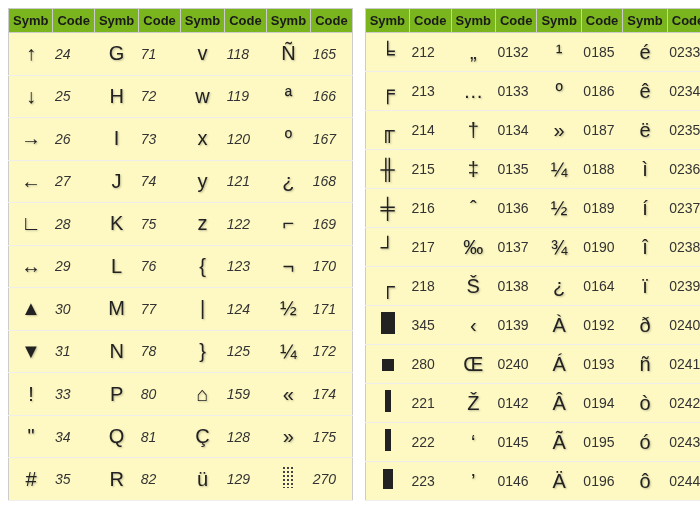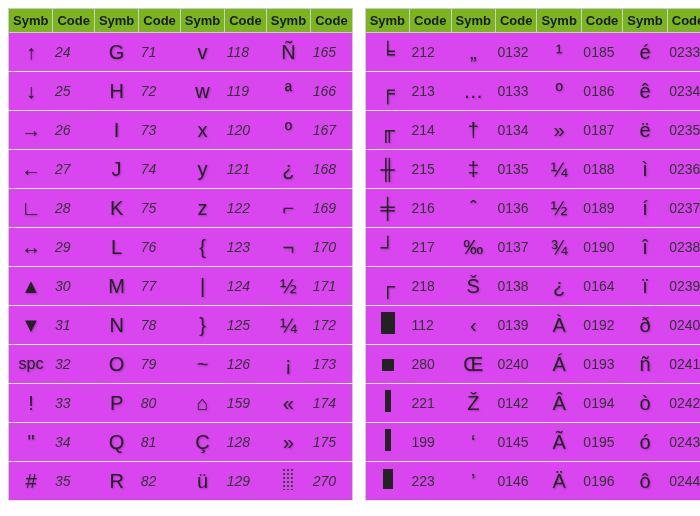--- a/index.html
+++ b/index.html
@@ -11,21 +11,21 @@
     width: 700px;
     box-sizing: border-box;
   }
   .wrap {
     display: flex;
     gap: 12px;
   }
   table {
     border-collapse: collapse;
     border: 1px solid #ccc;
-    background: #d946ef;
+    background: #fef9c3;
   }
   th {
     background: #7ab51d;
     color: #1a1a1a;
     font-weight: bold;
     text-align: center;
     padding: 4px 4px;
     border: 1px solid #ccc;
     font-size: 13px;
   }
@@ -161,30 +161,20 @@
           <td class="symb">▼</td>
           <td class="code">31</td>
           <td class="symb">N</td>
           <td class="code">78</td>
           <td class="symb">}</td>
           <td class="code">125</td>
           <td class="symb">¼</td>
           <td class="code">172</td>
         </tr>
         <tr>
-          <td class="symb" style="font-size: 16px;">spc</td>
-          <td class="code">32</td>
-          <td class="symb">O</td>
-          <td class="code">79</td>
-          <td class="symb">~</td>
-          <td class="code">126</td>
-          <td class="symb">¡</td>
-          <td class="code">173</td>
-        </tr>
-        <tr>
           <td class="symb">!</td>
           <td class="code">33</td>
           <td class="symb">P</td>
           <td class="code">80</td>
           <td class="symb">⌂</td>
           <td class="code">159</td>
           <td class="symb">«</td>
           <td class="code">174</td>
         </tr>
         <tr>
@@ -288,21 +278,21 @@
           <td class="code">218</td>
           <td class="symb">Š</td>
           <td class="code">0138</td>
           <td class="symb">¿</td>
           <td class="code">0164</td>
           <td class="symb">ï</td>
           <td class="code">0239</td>
         </tr>
         <tr>
           <td class="symb"><span class="block blk-tall"></span></td>
-          <td class="code">112</td>
+          <td class="code">345</td>
           <td class="symb">‹</td>
           <td class="code">0139</td>
           <td class="symb">À</td>
           <td class="code">0192</td>
           <td class="symb">ð</td>
           <td class="code">0240</td>
         </tr>
         <tr>
           <td class="symb"><span class="block blk-sq"></span></td>
           <td class="code">280</td>
@@ -318,21 +308,21 @@
           <td class="code">221</td>
           <td class="symb">Ž</td>
           <td class="code">0142</td>
           <td class="symb">Â</td>
           <td class="code">0194</td>
           <td class="symb">ò</td>
           <td class="code">0242</td>
         </tr>
         <tr>
           <td class="symb"><span class="block blk-bar"></span></td>
-          <td class="code">199</td>
+          <td class="code">222</td>
           <td class="symb">‘</td>
           <td class="code">0145</td>
           <td class="symb">Ã</td>
           <td class="code">0195</td>
           <td class="symb">ó</td>
           <td class="code">0243</td>
         </tr>
         <tr>
           <td class="symb"><span class="block blk-med"></span></td>
           <td class="code">223</td>

